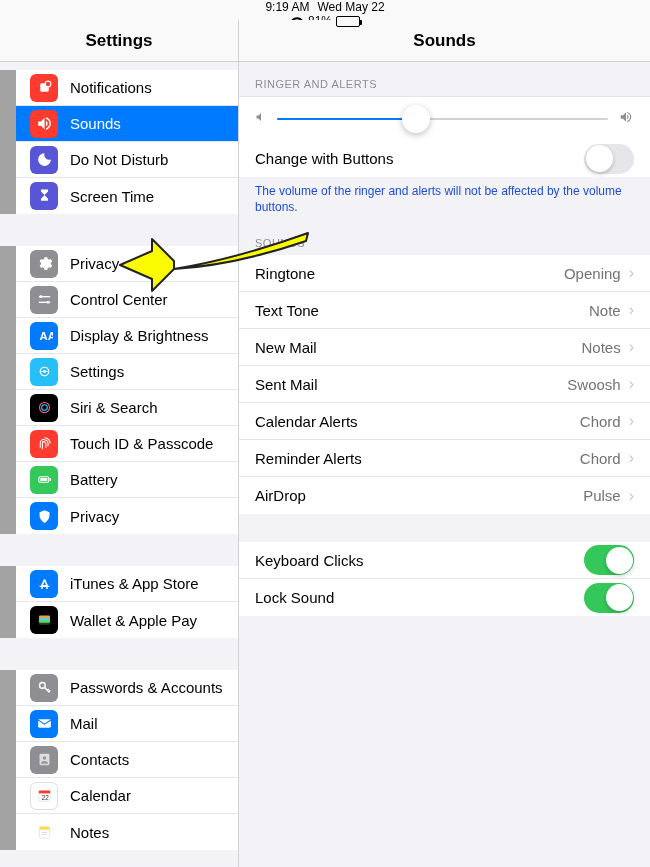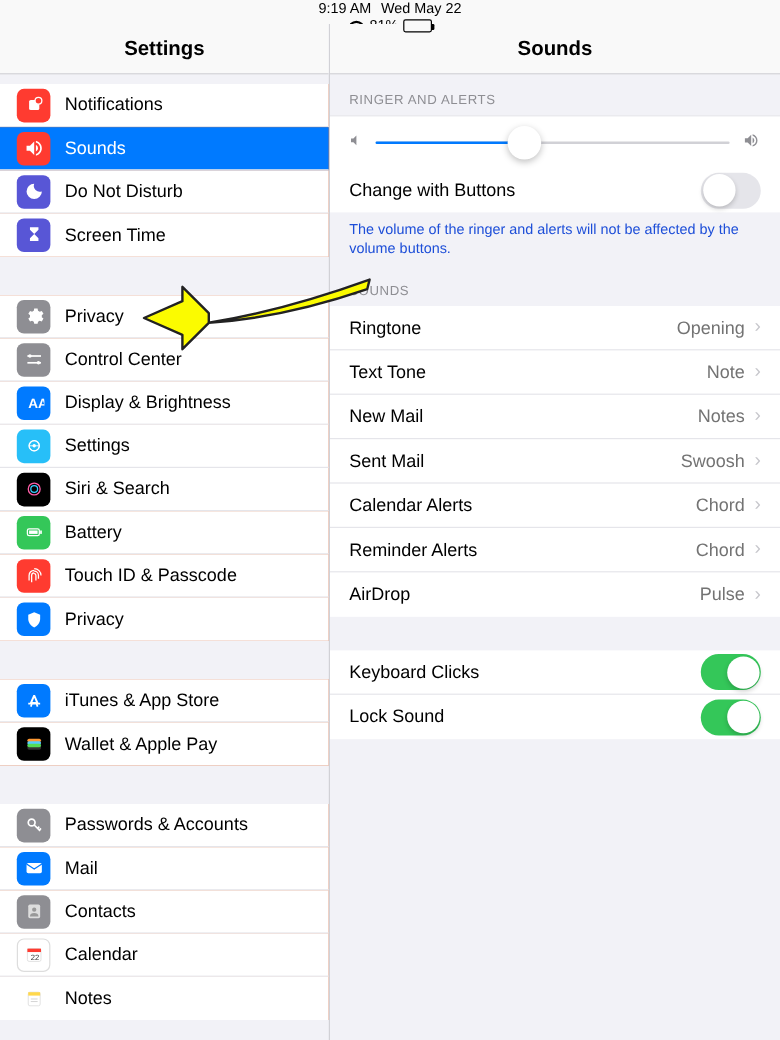--- a/index.html
+++ b/index.html
@@ -6,26 +6,26 @@
 body { width: 650px; height: 867px; background: #f2f2f7; overflow: hidden; position: relative; }
 .status-bar { height: 20px; display: flex; justify-content: space-between; align-items: center; padding: 0 10px; font-size: 12px; font-weight: 500; background: #f9f9f9; flex-direction: column; }
 .status-left { display: flex; gap: 8px; }
 .status-right { display: flex; gap: 4px; align-items: center; }
 .signal { display: flex; gap: 1px; align-items: flex-end; }
 .battery-icon { width: 24px; height: 11px; border: 1px solid #000; border-radius: 2px; position: relative; }
 .battery-icon::after { content: ''; position: absolute; right: -3px; top: 3px; width: 2px; height: 5px; background: #000; border-radius: 0 1px 1px 0; }
 .battery-fill { height: 100%; width: 81%; background: #000; }
 
 .container { display: flex; height: 847px; }
-.sidebar { width: 275px; background: #f2f2f7; border-right: 1px solid #d1d1d6; overflow-y: hidden; }
+.sidebar { width: 239px; background: #f2f2f7; border-right: 1px solid #d1d1d6; overflow-y: hidden; }
 .content { flex: 1; background: #f2f2f7; overflow-y: hidden; }
 
 .header { height: 42px; display: flex; align-items: center; justify-content: center; font-size: 17px; font-weight: 600; background: #f9f9f9; border-bottom: 1px solid #d1d1d6; }
 
-.group { margin-top: 2px; background: #c2410c; }
+.group { margin-top: 2px; background: #a3a3a3; padding-left: 16px; }
 .group-first { margin-top: 8px; }
 .group-spacer { height: 30px; }
 
 .row { display: flex; align-items: center; height: 36px; padding: 0 14px; background: #fff; border-bottom: 0.5px solid #e5e5ea; position: relative; cursor: pointer; }
 .row:last-child { border-bottom: none; }
 .row.selected { background: #007aff; color: #fff; }
 .row-icon { width: 28px; height: 28px; border-radius: 6px; display: flex; align-items: center; justify-content: center; margin-right: 12px; flex-shrink: 0; }
 .row-label { font-size: 15px; flex: 1; }
 
 .section-header { font-size: 11px; color: #8e8e93; padding: 16px 16px 6px; text-transform: uppercase; letter-spacing: 0.5px; }
@@ -160,36 +160,36 @@
           <div class="row">
             <span class="row-icon icon-black">
               <svg class="icon-svg" viewBox="0 0 24 24">
                 <circle cx="12" cy="12" r="7" fill="none" stroke="#ff5ea7" stroke-width="1.5"></circle>
                 <circle cx="12" cy="12" r="4" fill="none" stroke="#3cf" stroke-width="1.5"></circle>
               </svg>
             </span>
             <span class="row-label">Siri &amp; Search</span>
           </div>
           <div class="row">
+            <span class="row-icon icon-red">
+              <svg class="icon-svg" viewBox="0 0 24 24">
+                <path fill="none" stroke="#fff" stroke-width="1.5" d="M12 4a8 8 0 018 8M12 7a5 5 0 015 5v4M12 10a2 2 0 012 2v6M9 20v-8a3 3 0 013-3M6 18v-6a6 6 0 016-6"></path>
+              </svg>
+            </span>
+            <span class="row-label">Touch ID &amp; Passcode</span>
+          </div>
+          <div class="row">
             <span class="row-icon icon-green">
               <svg class="icon-svg" viewBox="0 0 24 24">
                 <rect x="4" y="8" width="14" height="8" rx="2" fill="none" stroke="#fff" stroke-width="1.5"></rect>
                 <rect x="19" y="10" width="2" height="4" fill="#fff"></rect>
                 <rect x="6" y="10" width="10" height="4" fill="#fff"></rect>
               </svg>
             </span>
             <span class="row-label">Battery</span>
-          </div>
-          <div class="row">
-            <span class="row-icon icon-red">
-              <svg class="icon-svg" viewBox="0 0 24 24">
-                <path fill="none" stroke="#fff" stroke-width="1.5" d="M12 4a8 8 0 018 8M12 7a5 5 0 015 5v4M12 10a2 2 0 012 2v6M9 20v-8a3 3 0 013-3M6 18v-6a6 6 0 016-6"></path>
-              </svg>
-            </span>
-            <span class="row-label">Touch ID &amp; Passcode</span>
           </div>
           <div class="row">
             <span class="row-icon icon-blue">
               <svg class="icon-svg" viewBox="0 0 24 24">
                 <path fill="#fff" d="M12 3l7 3v5c0 4-3 8-7 10-4-2-7-6-7-10V6l7-3z"></path>
               </svg>
             </span>
             <span class="row-label">Privacy</span>
           </div>
         </div>

